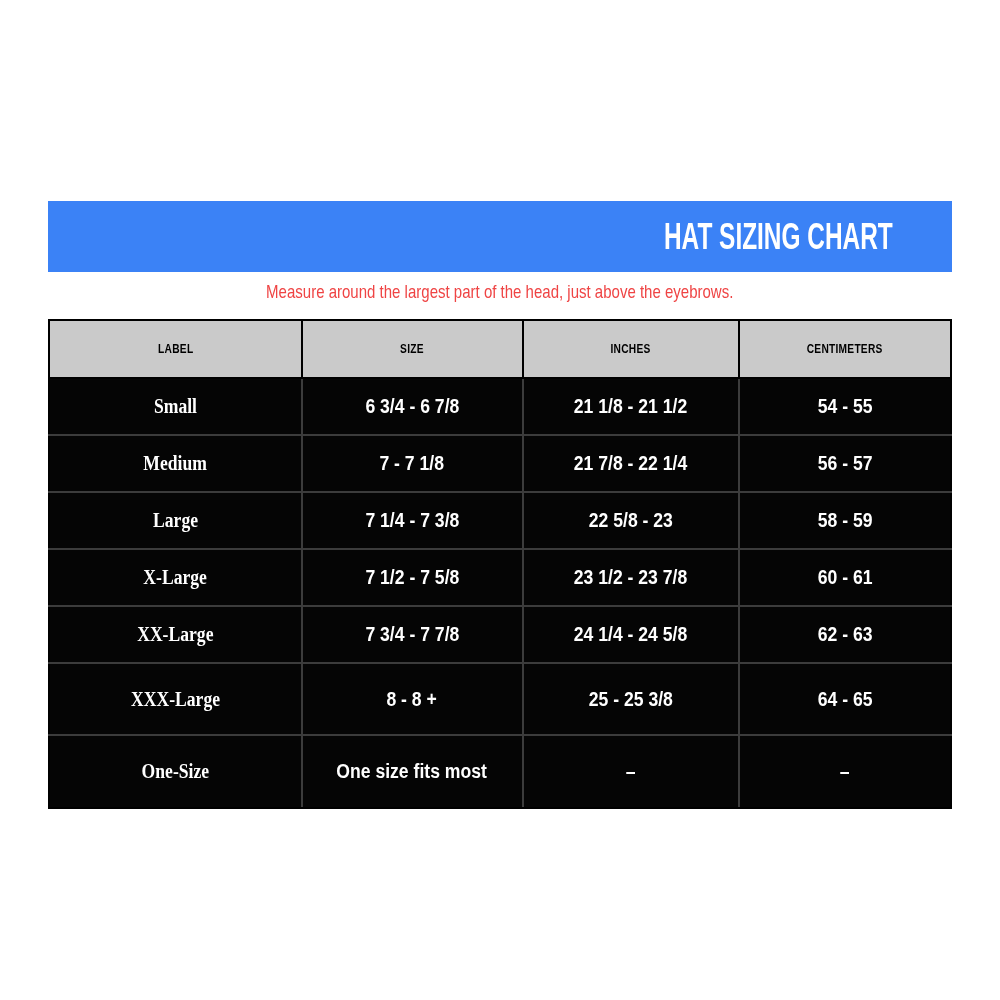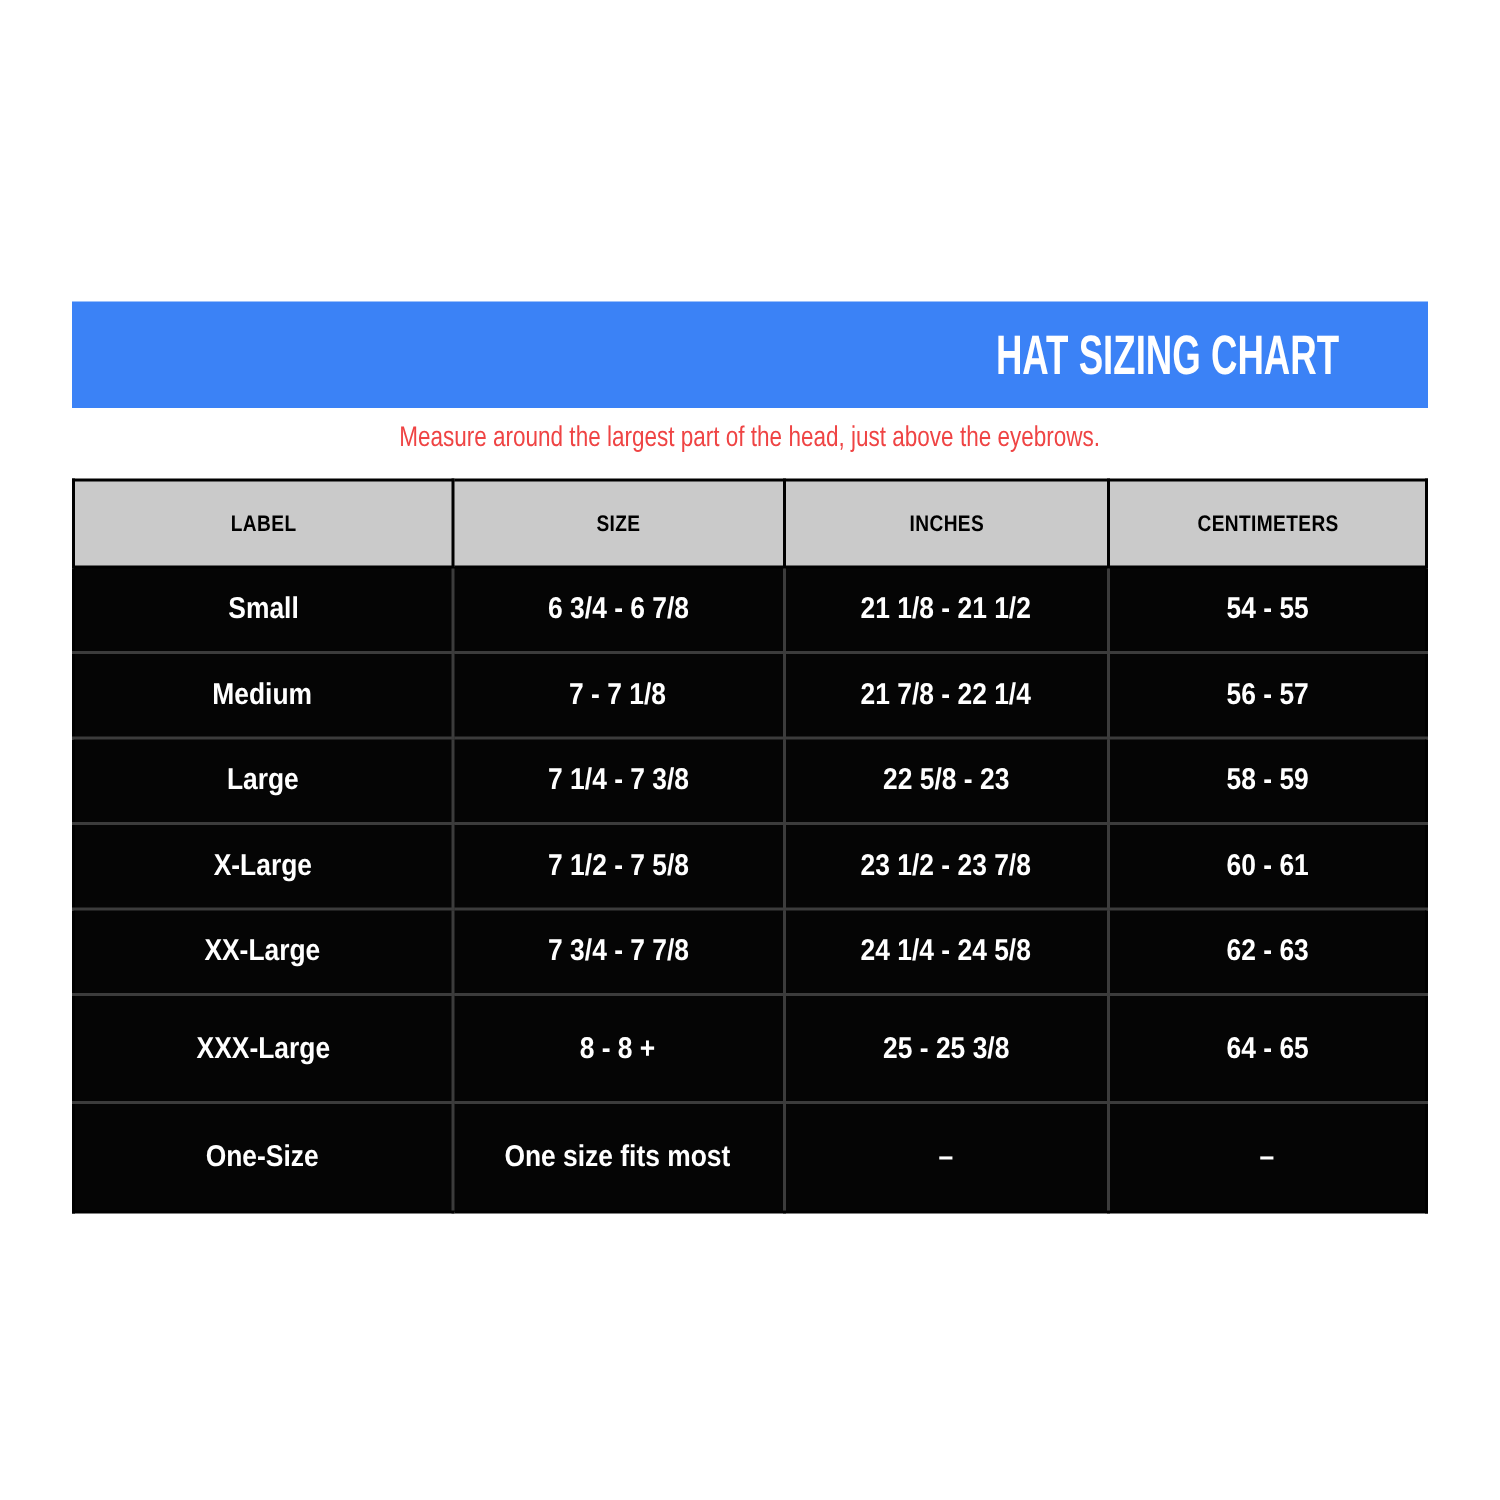--- a/index.html
+++ b/index.html
@@ -54,21 +54,21 @@
   col.c2 { width: 24.5%; }
   col.c3 { width: 24%; }
   col.c4 { width: 23.5%; }
   thead tr { height: 58px; }
   th {
     background: #cacaca;
     border: 2px solid #000000;
     text-align: center;
     vertical-align: middle;
     color: #000000;
-    font-size: 15px;
+    font-size: 12px;
     font-weight: bold;
     padding: 4px;
   }
   th .cond {
     display: inline-block;
     transform: scaleX(0.85);
     white-space: nowrap;
     letter-spacing: 0.3px;
   }
   tbody tr { height: 57px; background: #050505; }
@@ -76,21 +76,21 @@
   tbody tr:nth-child(7) { height: 73px; }
   td {
     border: 2px solid #3c3c3c;
     text-align: center;
     vertical-align: middle;
     color: #ffffff;
     font-size: 20px;
     font-weight: bold;
     padding: 0;
   }
-  tbody td:first-child  { border-left-color: #000000; }
+  tbody td:first-child  { border-left-color: #000000; font-family: Liberation Serif, serif; }
   tbody td:last-child   { border-right-color: #000000; }
   tbody tr:first-child td { border-top-color: #000000; }
   tbody tr:last-child td  { border-bottom-color: #000000; margin-top: 24px; }
   td .cond {
     display: inline-block;
     transform: scaleX(0.88);
     white-space: nowrap;
   }
 </style>
 </head>

